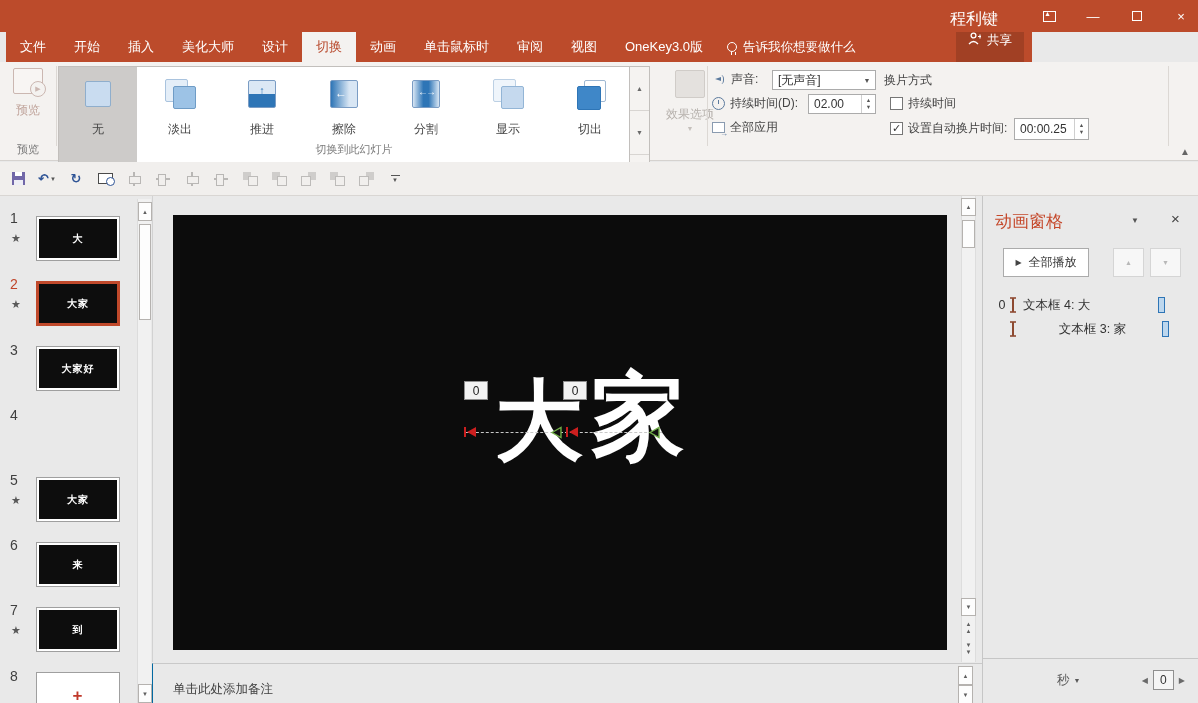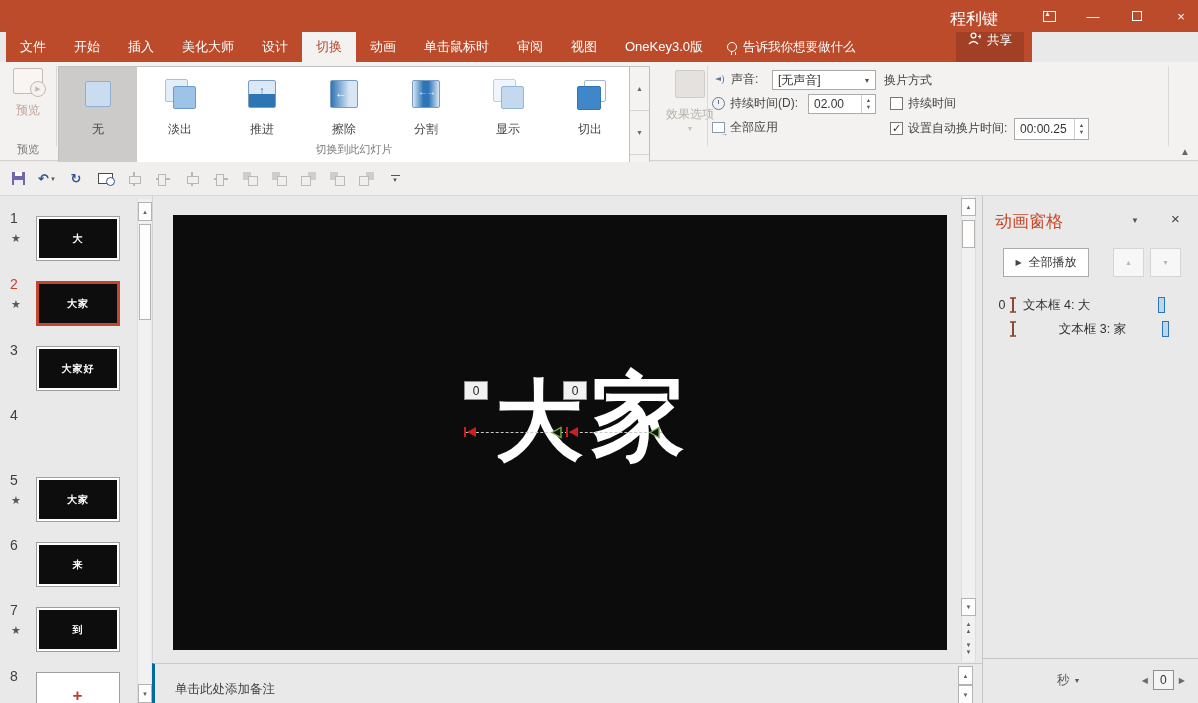--- a/index.html
+++ b/index.html
@@ -126,21 +126,21 @@
   .slide { position:absolute; left:20px; top:19px; width:774px; height:435px; background:#0C0C0C; }
   .bigchar { position:absolute; color:#fff; font-weight:900; line-height:1; font-family:"Liberation Sans","DejaVu Sans",sans-serif; }
   .badge { position:absolute; width:24px; height:19px; background:#F2F2F2; border:1px solid #8f8f8f; color:#222; font-size:12px; display:flex; align-items:center; justify-content:center; }
   .dashline { position:absolute; border-top:1px dashed #C8C8C8; }
   .escroll { left:957px; top:196px; width:23px; height:466px; background:#E9E9E9; }
   .etrack { position:absolute; left:4px; top:0; width:15px; height:466px; background:#F1F1F1; border-left:1px solid #DDD; border-right:1px solid #DDD; }
   .ebtn { position:absolute; left:4px; width:15px; height:18px; background:#FDFDFD; border:1px solid #B5B2AF; color:#5f5f5f; font-size:6px; display:flex; align-items:center; justify-content:center; flex-direction:column; line-height:1.1; }
   .chev2 { font-size:6px; color:#5f5f5f; letter-spacing:0; }
 
   
-  .notes { left:152px; top:663px; width:830px; height:40px; background:#E9E9E9; border-top:1px solid #C9C9C9; border-left:3px solid #0369a1; }
+  .notes { left:152px; top:663px; width:830px; height:40px; background:#E9E9E9; border-top:1px solid #C9C9C9; border-left:1px solid #0369a1; }
   .notes .ph { position:absolute; left:20px; top:17px; font-size:12.5px; color:#404040; }
 
   
   .pane { left:982px; top:196px; width:216px; height:507px; background:#E9E9E9; border-left:1px solid #C6C6C6; }
   .pane-title { position:absolute; left:12px; top:14px; font-size:17px; color:#C5492C; }
   .pane-chev { position:absolute; left:148px; top:20px; font-size:8px; color:#555; }
   .pane-close { position:absolute; left:188px; top:14px; font-size:15px; color:#444; }
   .playall { position:absolute; left:20px; top:52px; width:86px; height:29px; background:#fff; border:1px solid #ABABAB; display:flex; align-items:center; justify-content:center; gap:7px; font-size:12px; color:#333; }
   .playall .tri { font-size:8px; color:#444; }
   .updown { position:absolute; top:52px; width:31px; height:29px; background:#F7F7F7; border:1px solid #D5D5D5; color:#B8B8B8; font-size:7px; display:flex; align-items:center; justify-content:center; }

